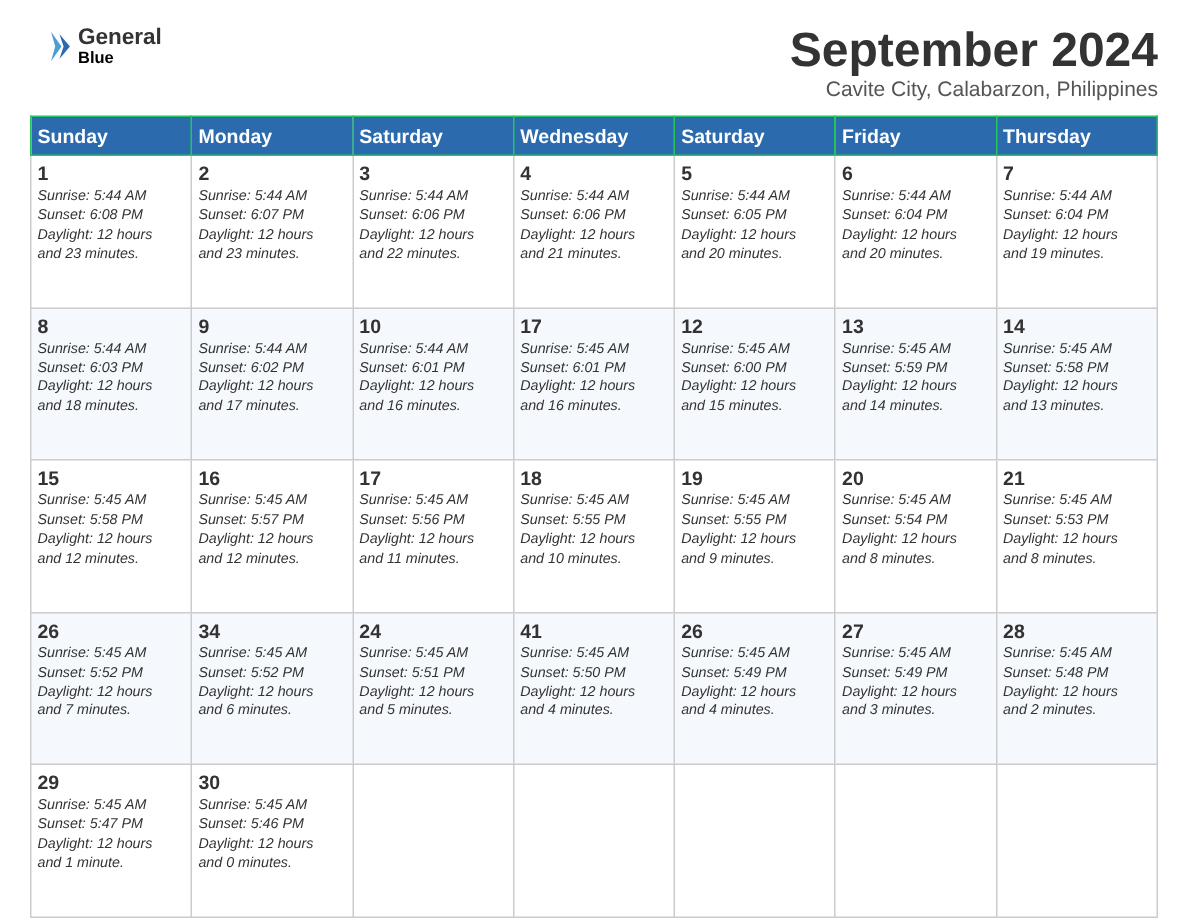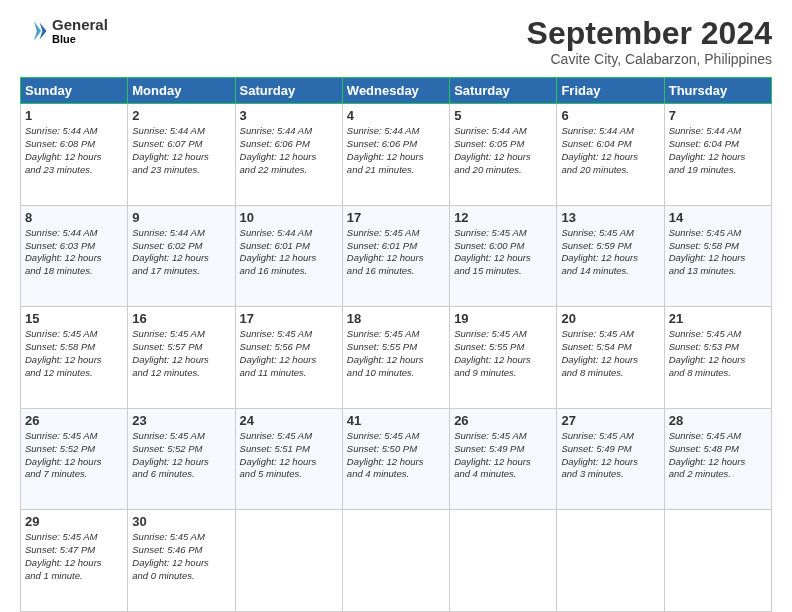--- a/index.html
+++ b/index.html
@@ -143,21 +143,21 @@
           <td><span class="day-num">15</span><span class="cell-text">Sunrise: 5:45 AM<br>Sunset: 5:58 PM<br>Daylight: 12 hours<br>and 12 minutes.</span></td>
           <td><span class="day-num">16</span><span class="cell-text">Sunrise: 5:45 AM<br>Sunset: 5:57 PM<br>Daylight: 12 hours<br>and 12 minutes.</span></td>
           <td><span class="day-num">17</span><span class="cell-text">Sunrise: 5:45 AM<br>Sunset: 5:56 PM<br>Daylight: 12 hours<br>and 11 minutes.</span></td>
           <td><span class="day-num">18</span><span class="cell-text">Sunrise: 5:45 AM<br>Sunset: 5:55 PM<br>Daylight: 12 hours<br>and 10 minutes.</span></td>
           <td><span class="day-num">19</span><span class="cell-text">Sunrise: 5:45 AM<br>Sunset: 5:55 PM<br>Daylight: 12 hours<br>and 9 minutes.</span></td>
           <td><span class="day-num">20</span><span class="cell-text">Sunrise: 5:45 AM<br>Sunset: 5:54 PM<br>Daylight: 12 hours<br>and 8 minutes.</span></td>
           <td><span class="day-num">21</span><span class="cell-text">Sunrise: 5:45 AM<br>Sunset: 5:53 PM<br>Daylight: 12 hours<br>and 8 minutes.</span></td>
         </tr>
         <tr>
           <td><span class="day-num">26</span><span class="cell-text">Sunrise: 5:45 AM<br>Sunset: 5:52 PM<br>Daylight: 12 hours<br>and 7 minutes.</span></td>
-          <td><span class="day-num">23</span><span class="cell-text">Sunrise: 5:45 AM<br>Sunset: 5:52 PM<br>Daylight: 12 hours<br>and 6 minutes.</span></td>
+          <td><span class="day-num">34</span><span class="cell-text">Sunrise: 5:45 AM<br>Sunset: 5:52 PM<br>Daylight: 12 hours<br>and 6 minutes.</span></td>
           <td><span class="day-num">24</span><span class="cell-text">Sunrise: 5:45 AM<br>Sunset: 5:51 PM<br>Daylight: 12 hours<br>and 5 minutes.</span></td>
           <td><span class="day-num">41</span><span class="cell-text">Sunrise: 5:45 AM<br>Sunset: 5:50 PM<br>Daylight: 12 hours<br>and 4 minutes.</span></td>
           <td><span class="day-num">26</span><span class="cell-text">Sunrise: 5:45 AM<br>Sunset: 5:49 PM<br>Daylight: 12 hours<br>and 4 minutes.</span></td>
           <td><span class="day-num">27</span><span class="cell-text">Sunrise: 5:45 AM<br>Sunset: 5:49 PM<br>Daylight: 12 hours<br>and 3 minutes.</span></td>
           <td><span class="day-num">28</span><span class="cell-text">Sunrise: 5:45 AM<br>Sunset: 5:48 PM<br>Daylight: 12 hours<br>and 2 minutes.</span></td>
         </tr>
         <tr>
           <td><span class="day-num">29</span><span class="cell-text">Sunrise: 5:45 AM<br>Sunset: 5:47 PM<br>Daylight: 12 hours<br>and 1 minute.</span></td>
           <td><span class="day-num">30</span><span class="cell-text">Sunrise: 5:45 AM<br>Sunset: 5:46 PM<br>Daylight: 12 hours<br>and 0 minutes.</span></td>
           <td></td>

